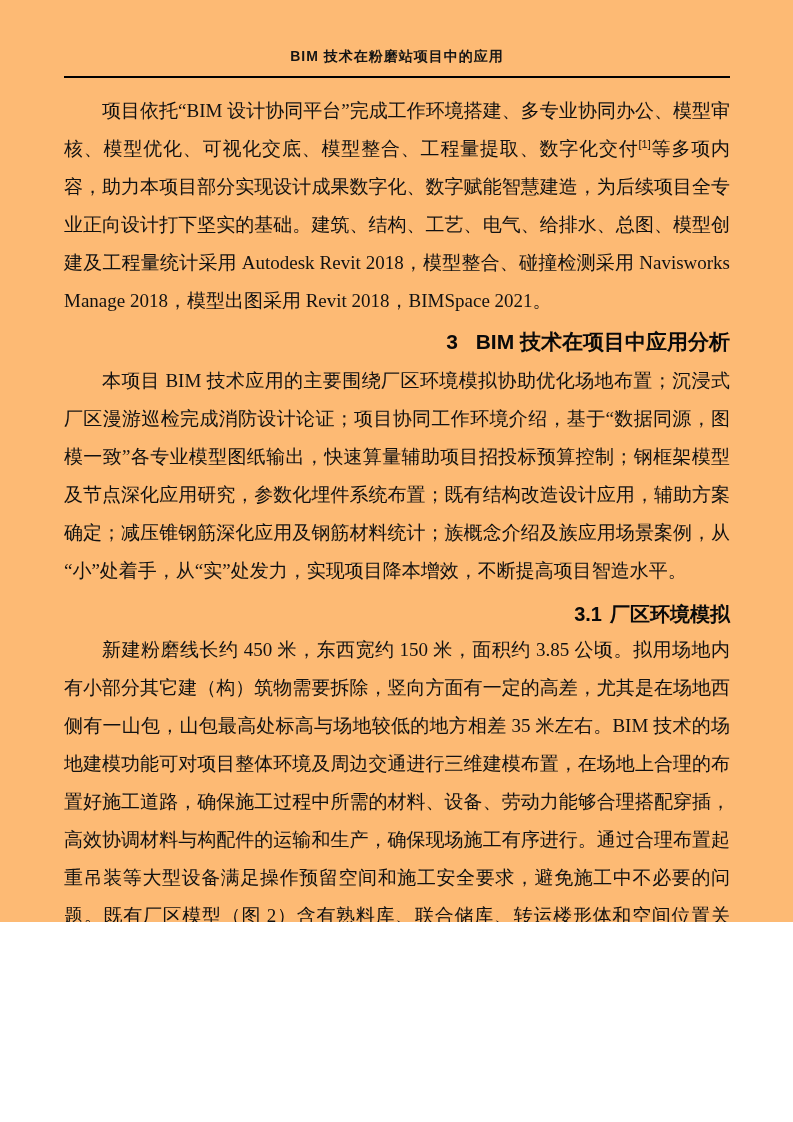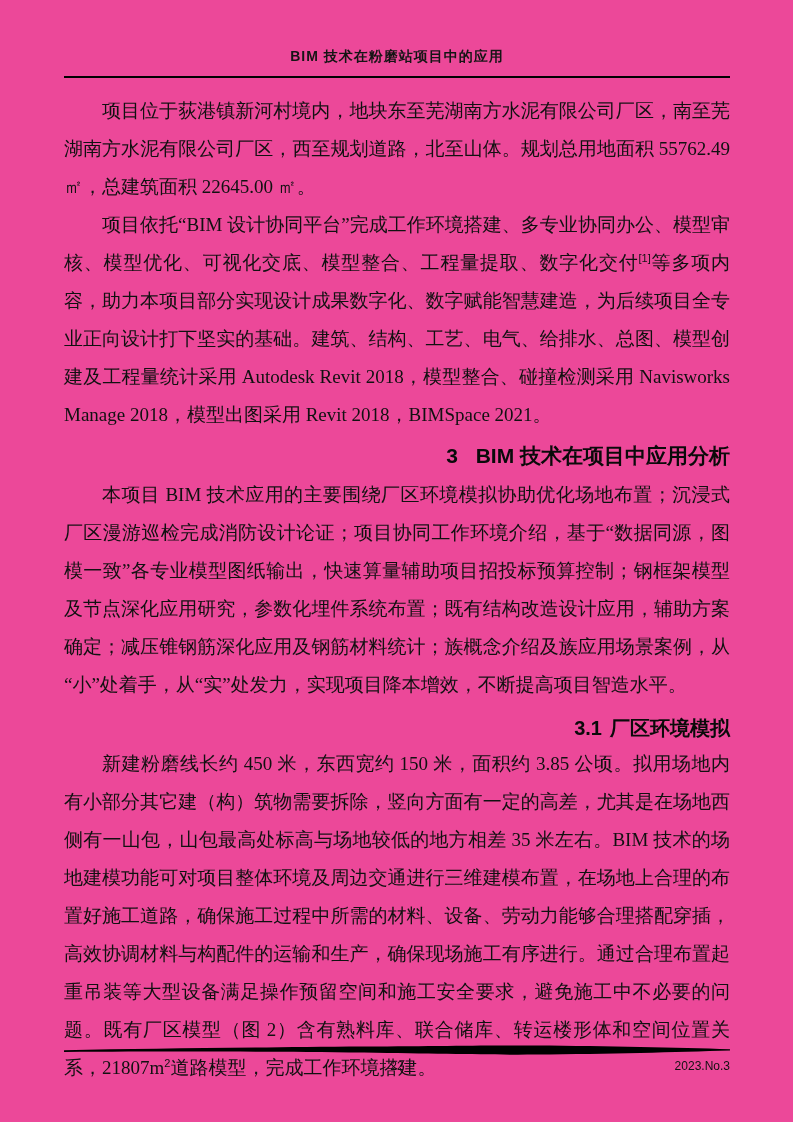--- a/index.html
+++ b/index.html
@@ -3,22 +3,22 @@
 <meta charset="utf-8">
 <style>
   html, body {
     margin: 0;
     padding: 0;
     background: #ffffff;
   }
   .page {
     position: relative;
     width: 793px;
-    height: 1122px;
-    background: #ec4899;
+    height: 922px;
+    background: #fdba74;
     box-sizing: border-box;
     overflow: hidden;
     color: #111111;
   }
   
   .page-header {
     position: absolute;
     top: 48px;
     left: 64px;
     right: 63px;
@@ -111,21 +111,20 @@
 <body>
 
 <div class="page">
 
   <header class="page-header">
     <div class="running-title">BIM 技术在粉磨站项目中的应用</div>
     <hr class="header-rule">
   </header>
 
   <main class="doc-body">
-      <p class="para"><span>项目位于荻港镇新河村境内，地块东至芜湖南方水泥有限公司厂区，南至芜湖南方水泥有限公司厂区，西至规划道路，北至山体。规划总用地面积 55762.49 ㎡，总建筑面积 22645.00 ㎡。</span></p>
       <p class="para"><span>项目依托“BIM 设计协同平台”完成工作环境搭建、多专业协同办公、模型审核、模型优化、可视化交底、模型整合、工程量提取、数字化交付</span><sup>[1]</sup><span>等多项内容，助力本项目部分实现设计成果数字化、数字赋能智慧建造，为后续项目全专业正向设计打下坚实的基础。建筑、结构、工艺、电气、给排水、总图、模型创建及工程量统计采用 Autodesk Revit 2018，模型整合、碰撞检测采用 Navisworks Manage 2018，模型出图采用 Revit 2018，BIMSpace 2021。</span></p>
       <div class="heading level-1"><span class="num">3</span><span>BIM 技术在项目中应用分析</span></div>
       <p class="para"><span>本项目 BIM 技术应用的主要围绕厂区环境模拟协助优化场地布置；沉浸式厂区漫游巡检完成消防设计论证；项目协同工作环境介绍，基于“数据同源，图模一致”各专业模型图纸输出，快速算量辅助项目招投标预算控制；钢框架模型及节点深化应用研究，参数化埋件系统布置；既有结构改造设计应用，辅助方案确定；减压锥钢筋深化应用及钢筋材料统计；族概念介绍及族应用场景案例，从“小”处着手，从“实”处发力，实现项目降本增效，不断提高项目智造水平。</span></p>
       <div class="heading level-2"><span class="num">3.1</span><span>厂区环境模拟</span></div>
       <p class="para"><span>新建粉磨线长约 450 米，东西宽约 150 米，面积约 3.85 公顷。拟用场地内有小部分其它建（构）筑物需要拆除，竖向方面有一定的高差，尤其是在场地西侧有一山包，山包最高处标高与场地较低的地方相差 35 米左右。BIM 技术的场地建模功能可对项目整体环境及周边交通进行三维建模布置，在场地上合理的布置好施工道路，确保施工过程中所需的材料、设备、劳动力能够合理搭配穿插，高效协调材料与构配件的运输和生产，确保现场施工有序进行。通过合理布置起重吊装等大型设备满足操作预留空间和施工安全要求，避免施工中不必要的问题。既有厂区模型（图 2）含有熟料库、联合储库、转运楼形体和空间位置关系，21807m</span><sup>2</sup><span>道路模型，完成工作环境搭建。</span></p>
     </main>
 
   <footer class="page-footer">
     <svg class="footer-bar" viewBox="0 0 666 12" preserveAspectRatio="none" aria-hidden="true">
       <path d="M0,6.2

